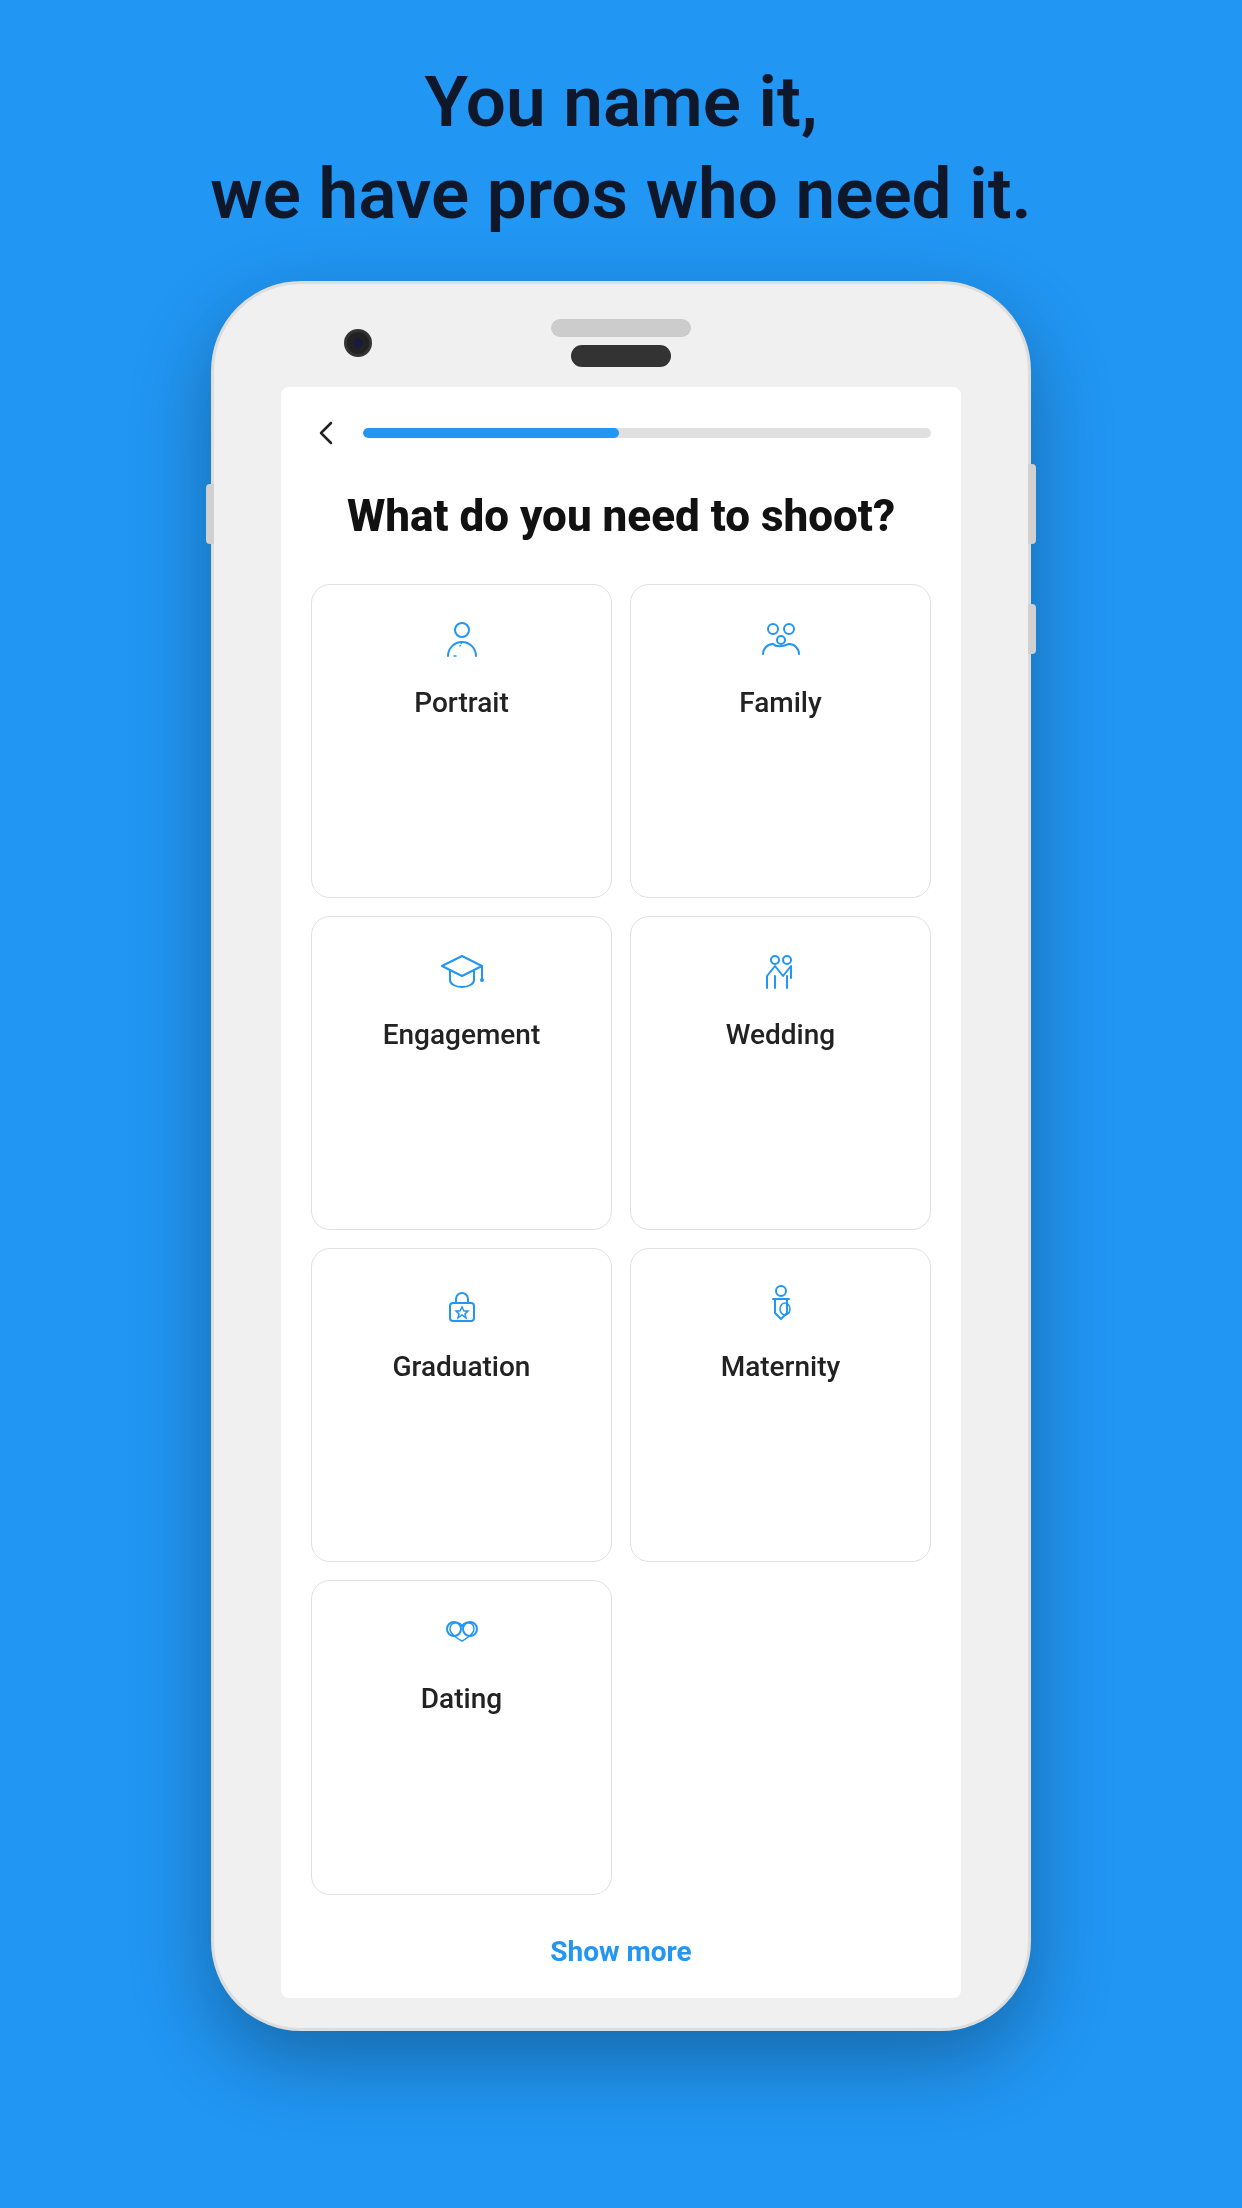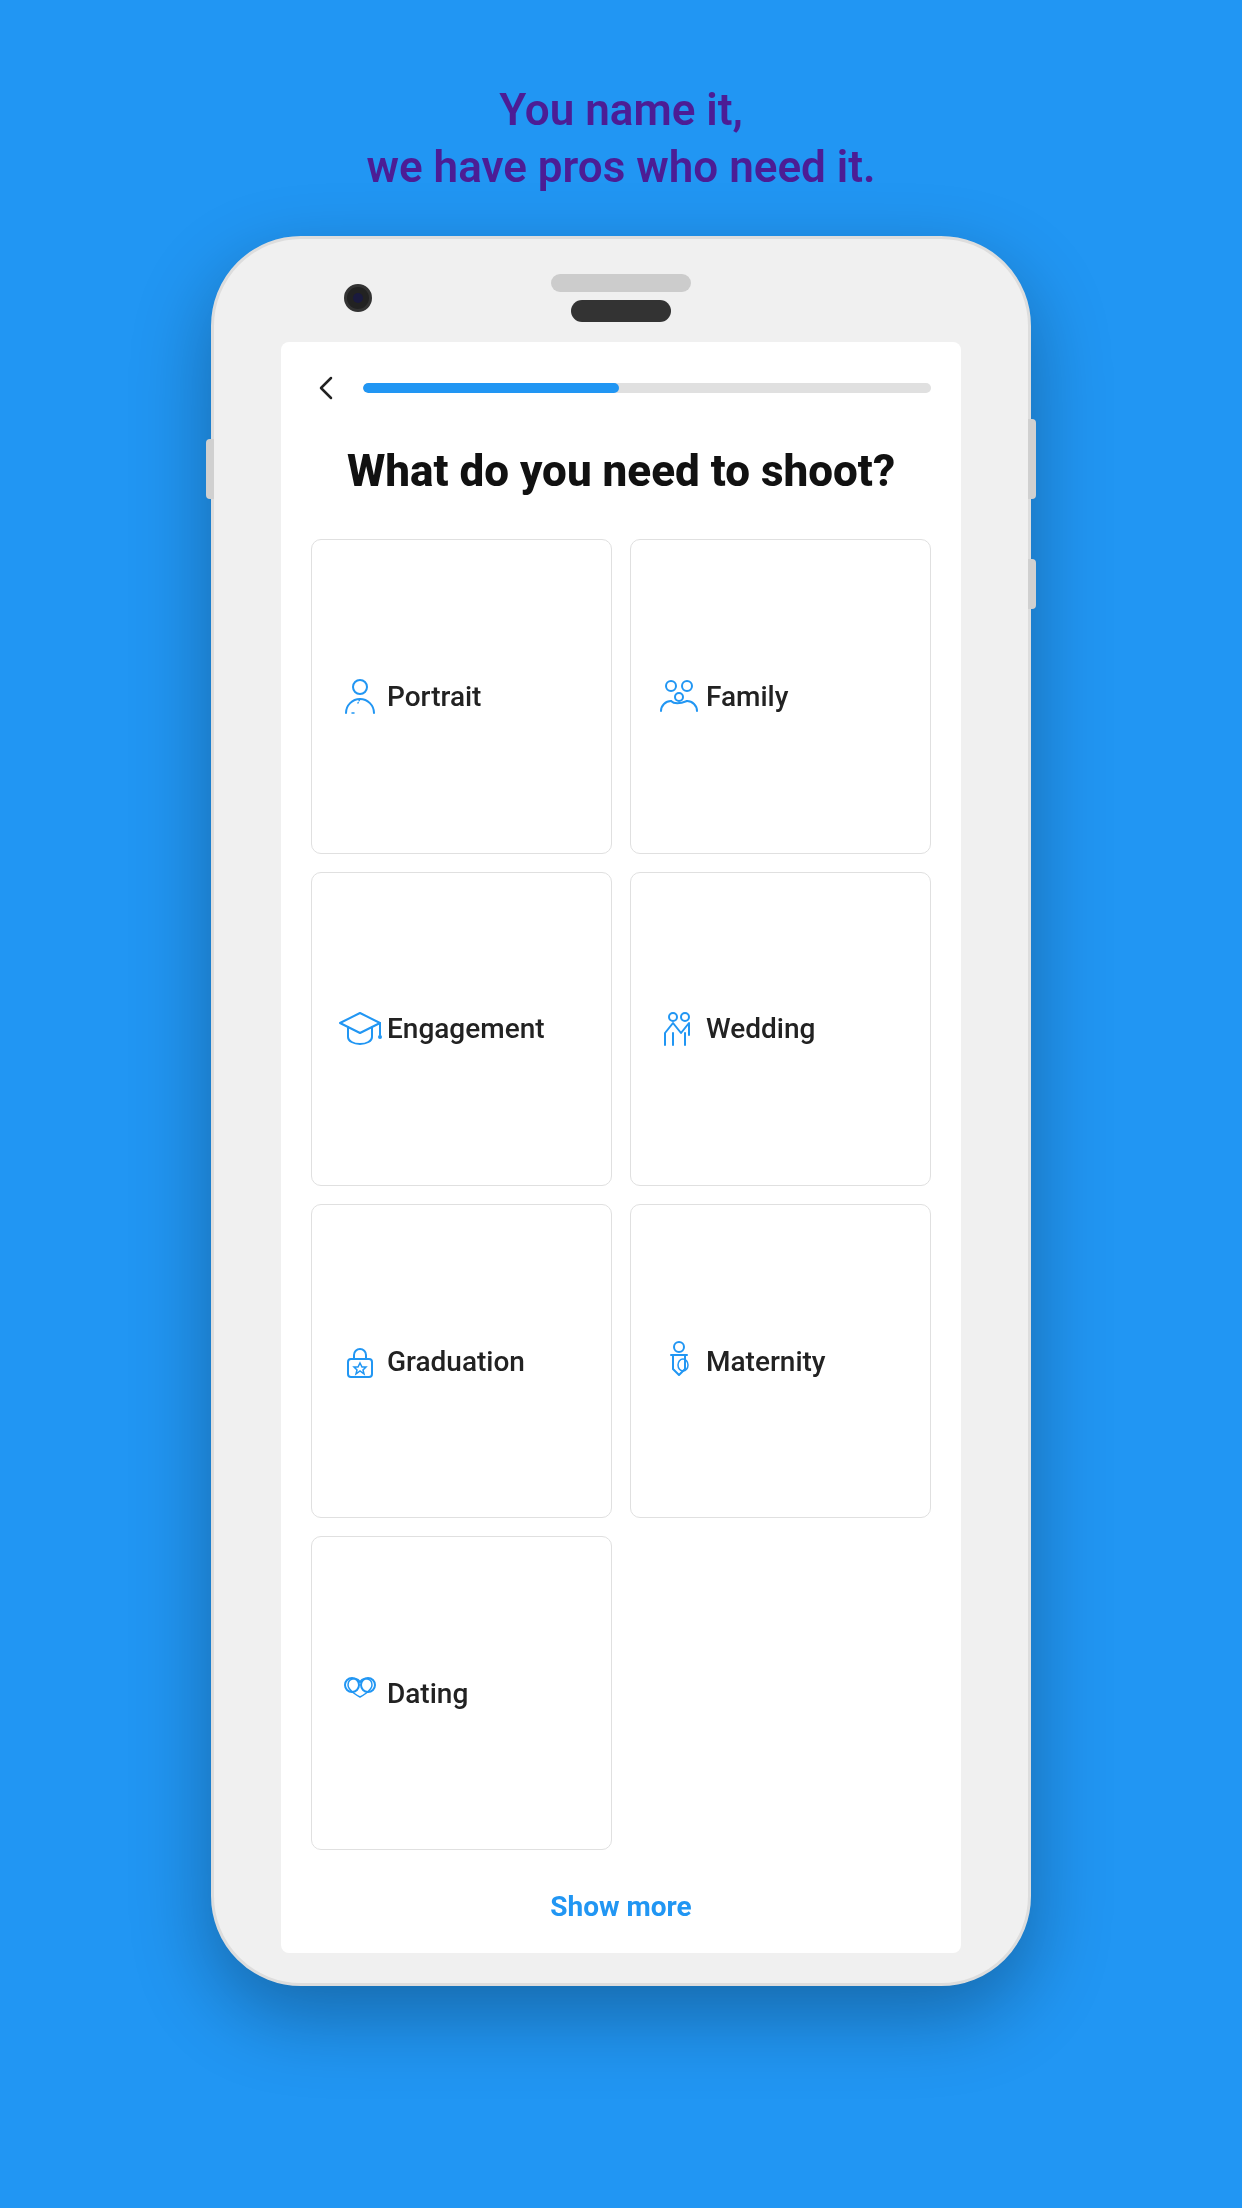--- a/index.html
+++ b/index.html
@@ -9,25 +9,25 @@
       height: 2208px;
       background-color: #2196F3;
       font-family: -apple-system, BlinkMacSystemFont, 'Segoe UI', Roboto, sans-serif;
       display: flex;
       flex-direction: column;
       align-items: center;
       overflow: hidden;
     }
 
     .header-text {
-      color: #4c1d95;
-      font-size: 44px;
+      color: #0f172a;
+      font-size: 71px;
       font-weight: 600;
       text-align: center;
-      padding: 82px 80px 40px 80px;
+      padding: 56px 80px 40px 80px;
       line-height: 1.3;
     }
 
     .phone-wrapper {
       display: flex;
       justify-content: center;
       align-items: flex-start;
       flex: 1;
     }
 
@@ -181,26 +181,28 @@
       display: grid;
       grid-template-columns: 1fr 1fr;
       gap: 18px;
       padding: 10px 30px 20px 30px;
       flex: 1;
     }
 
     .option-card {
       background: #fff;
       border: 1.5px solid #e0e0e0;
-      border-radius: 10px;
+      border-radius: 19px;
       display: flex;
       align-items: center;
       padding: 28px 20px;
+      gap: 18px;
       cursor: pointer;
       transition: border-color 0.2s;
+      flex-direction: column;
     }
 
     .option-icon {
       width: 55px;
       height: 55px;
       flex-shrink: 0;
       display: flex;
       align-items: center;
       justify-content: center;
     }

